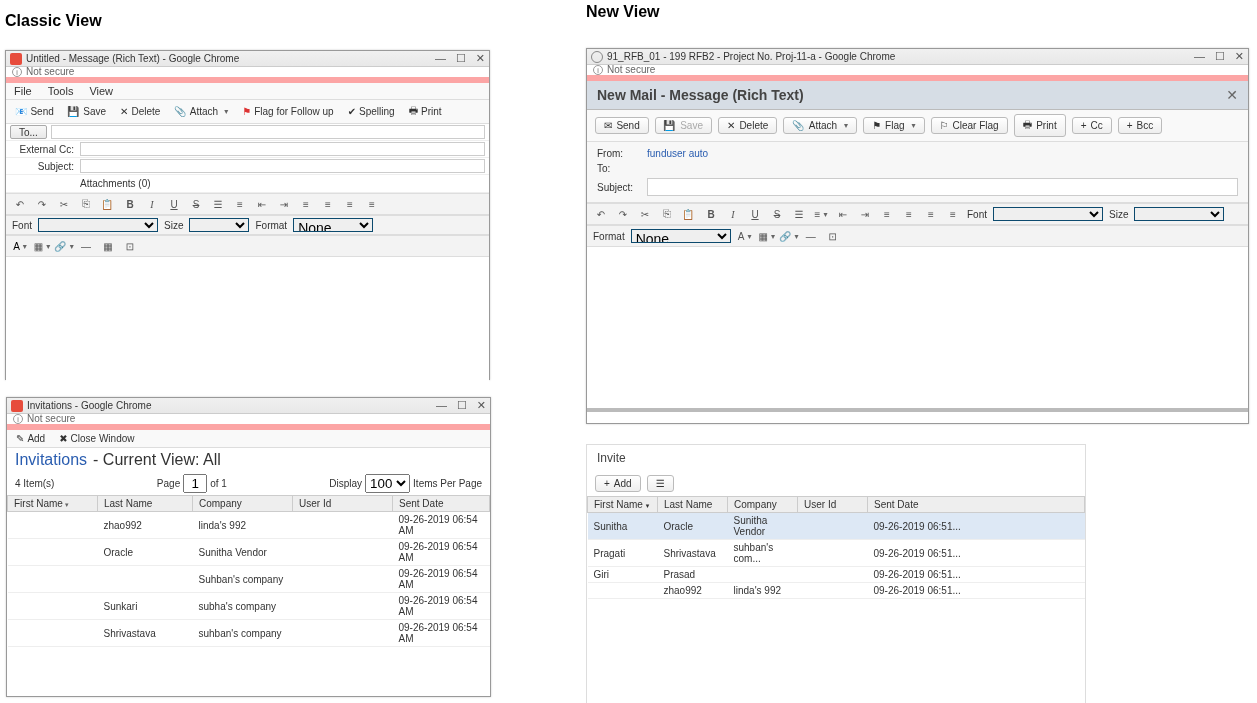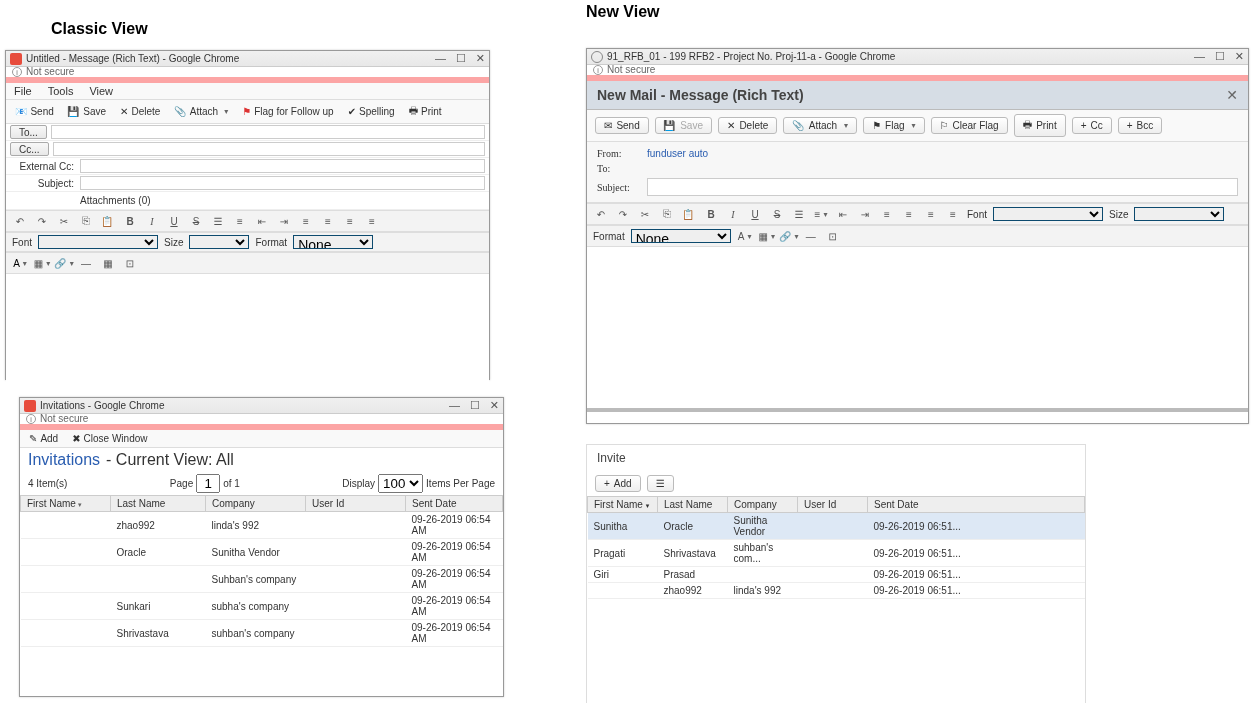--- a/index.html
+++ b/index.html
@@ -27,28 +27,28 @@
 .body-area { background:#fff; }
 .table { width:100%; border-collapse:collapse; font-size:10px; }
 .table th { background:#eee; border:1px solid #ccc; text-align:left; padding:2px 6px; font-weight:normal; }
 .table td { border-bottom:1px solid #eee; padding:2px 6px; }
 .table tr.sel td { background:#dde8f5; }
 .link { color:#2a5db0; }
 .newmail-header { background:#d6dde5; padding:6px 10px; display:flex; align-items:center; justify-content:space-between; border-bottom:1px solid #bbb; }
 .newmail-header h3 { font-size:14px; font-weight:bold; color:#444; }
 .infoarea { padding:4px 10px; font-size:10px; }
 .infoarea .irow { display:flex; align-items:center; padding:2px 0; }
-.infoarea .irow label { width:50px; color:#333;font-family:Liberation Serif, serif; }
+.infoarea .irow label { width:50px; color:#333; }
 .dropdown::after { content:"▾"; margin-left:3px; font-size:8px; color:#666; }
 .sortarrow::after { content:"▾"; margin-left:2px; font-size:7px; color:#666; }
 </style>
 </head>
 <body>
 
-<div class="heading" style="position:absolute; left:5px; top:20px;margin-left:46px;">Classic View</div>
+<div class="heading" style="position:absolute; left:5px; top:12px;">Classic View</div>
 <div class="heading" style="position:absolute; left:586px; top:3px;">New View</div>
 
 <div class="window" style="left:5px; top:50px; width:485px; height:330px;">
   <div class="titlebar">
     <span class="icon"></span>
     <span>Untitled - Message (Rich Text) - Google Chrome</span>
     <div class="wctrls">
       <span>—</span>
       <span>☐</span>
       <span>✕</span>
@@ -74,24 +74,20 @@
       </span>
     <span class="tbtn">✔ <span>Spelling</span></span>
     <span class="tbtn">🖶 <span>Print</span></span>
   </div>
   <div class="fields">
     <div class="frow">
         <span class="fbutton">To...</span>
         <div class="fld" style="margin-left:4px;"></div>
       </div>
     <div class="frow">
-        <span class="fbutton">Cc...</span>
-        <div class="fld" style="margin-left:4px;"></div>
-      </div>
-    <div class="frow">
         <label>External Cc:</label>
         <div class="fld"></div>
       </div>
     <div class="frow">
         <label>Subject:</label>
         <div class="fld"></div>
       </div>
     <div class="frow">
         <label></label>
         <span style="font-size:10px; padding:2px 0;">Attachments (0)</span>
@@ -128,21 +124,21 @@
     <span class="rbtn dropdown" style="color:#000">A</span>
     <span class="rbtn dropdown">▦</span>
     <span class="rbtn dropdown">🔗</span>
     <span class="rbtn">—</span>
     <span class="rbtn">▦</span>
     <span class="rbtn">⊡</span>
   </div>
   <div class="body-area" style="height:150px;"></div>
 </div>
 
-<div class="window" style="left:19px; top:397px; width:485px; height:300px;">
+<div class="window" style="left:6px; top:397px; width:485px; height:300px;">
   <div class="titlebar">
     <span class="icon"></span>
     <span>Invitations - Google Chrome</span>
     <div class="wctrls">
       <span>—</span>
       <span>☐</span>
       <span>✕</span>
     </div>
   </div>
   <div class="urlbar">

